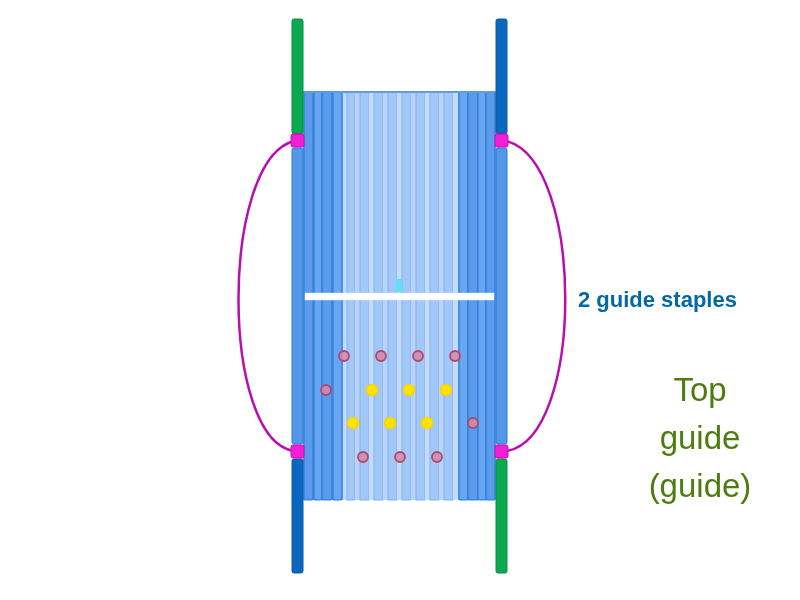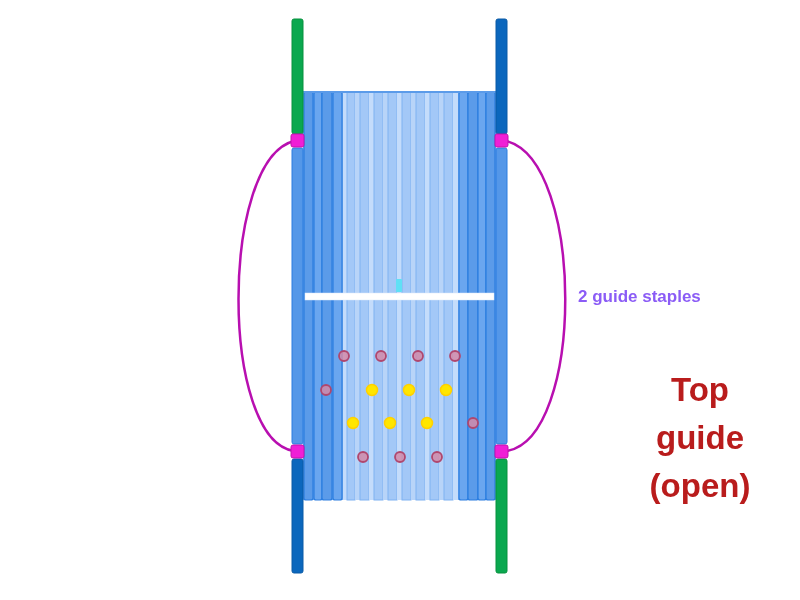--- a/index.html
+++ b/index.html
@@ -1,19 +1,19 @@
 <!DOCTYPE html>
 <html><head>
   <meta charset="utf-8">
   <style>
     html, body { margin: 0; padding: 0; background: #ffffff; }
     body { width: 800px; height: 600px; position: relative; overflow: hidden; font-family: "Liberation Sans", "DejaVu Sans", sans-serif; }
     #stage { position: absolute; left: 0; top: 0; width: 800px; height: 600px; }
-    .label-staples { position: absolute; left: 578px; top: 287px; font-size: 17px; font-weight: bold; color: #8b5cf6; white-space: nowrap; }
-    .label-view { position: absolute; left: 636px; top: 366px; width: 128px; text-align: center; font-size: 33px; font-weight: bold; color: #b91c1c; line-height: 48px; }
+    .label-staples { position: absolute; left: 578px; top: 287px; font-size: 22px; font-weight: bold; color: #0369a1; white-space: nowrap; }
+    .label-view { position: absolute; left: 636px; top: 366px; width: 128px; text-align: center; font-size: 33px; font-weight: normal; color: #4d7c0f; line-height: 48px; }
     .label-view span { display: block; }
   </style>
 </head>
 <body>
 
 <svg id="stage" width="800" height="600" viewBox="0 0 800 600" xmlns="http://www.w3.org/2000/svg">
 
   <g>
     <rect x="303" y="92" width="193" height="408" fill="#7fb2f1"></rect>
 
@@ -96,14 +96,14 @@
     <rect x="496" y="459" width="11" height="114" rx="2" fill="#0aa84f" stroke="#07913f" stroke-width="1"></rect>
     <rect x="495" y="134" width="13" height="13" rx="2" fill="#f01ed6" stroke="#c312ae" stroke-width="1"></rect>
     <rect x="495" y="445" width="13" height="13" rx="2" fill="#f01ed6" stroke="#c312ae" stroke-width="1"></rect>
   </g>
 </svg>
 
 <div class="label-staples">2 guide staples</div>
 <div class="label-view">
   <span>Top</span>
   <span>guide</span>
-  <span>(open)</span>
+  <span>(guide)</span>
 </div>
 
 </body></html>

